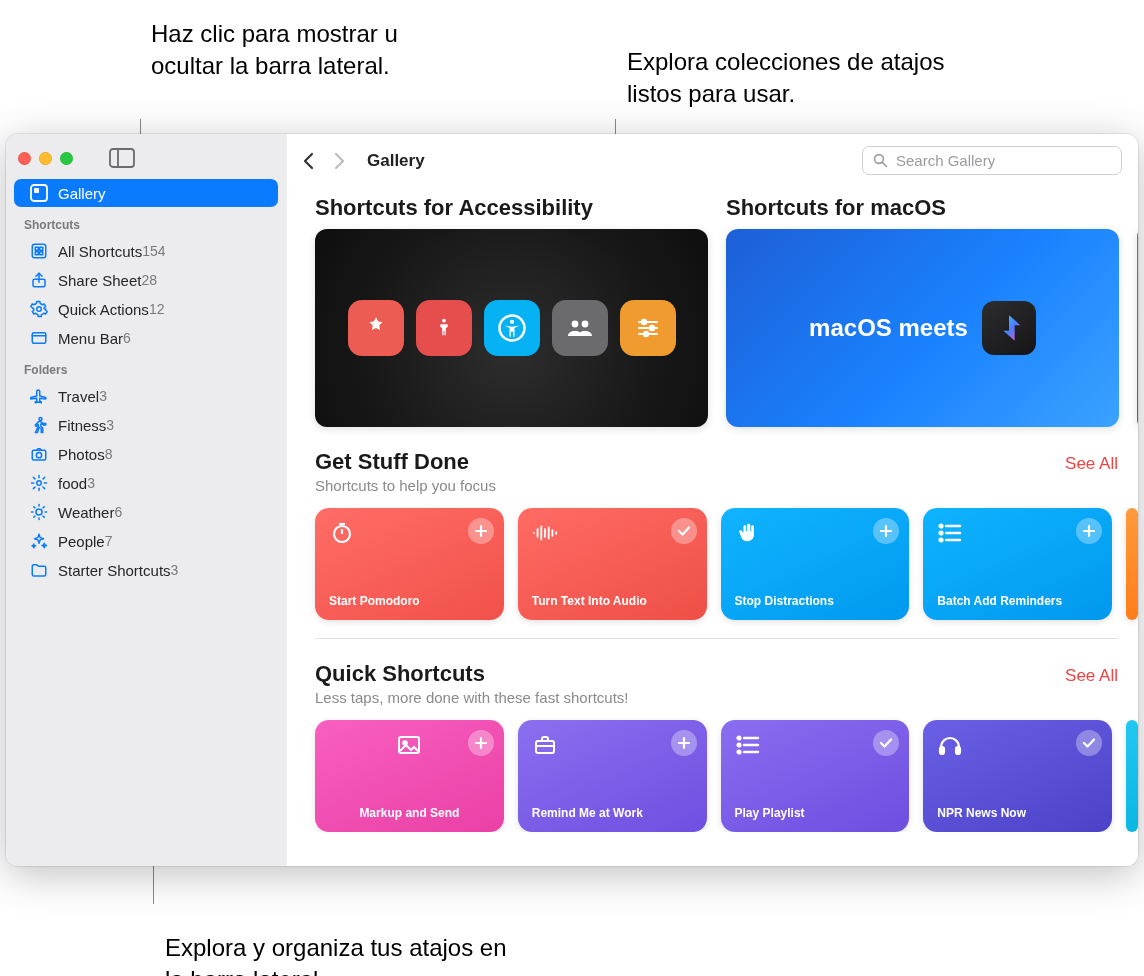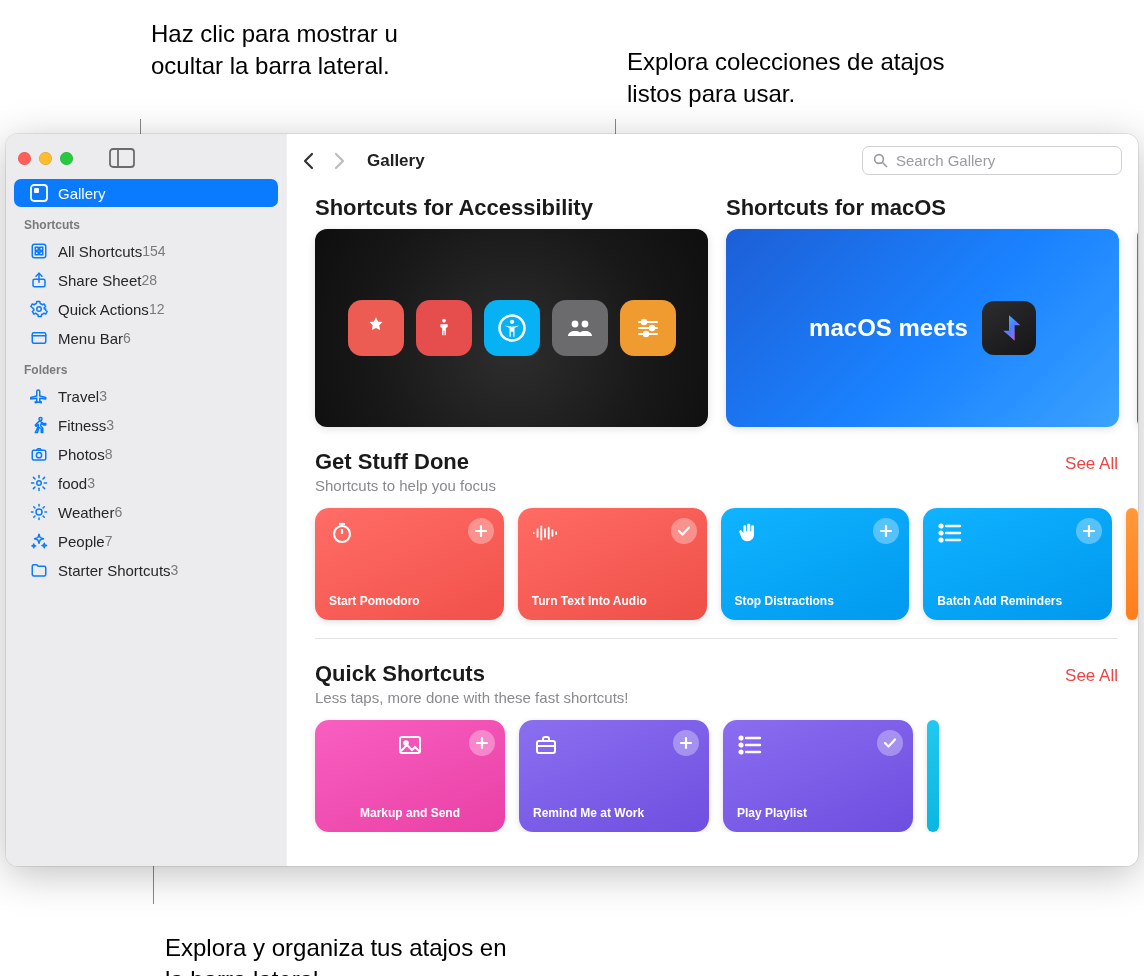--- a/index.html
+++ b/index.html
@@ -478,19 +478,34 @@
                     <line x1="8" y1="17" x2="22" y2="17"></line>
                   </svg>
                 </div>
           <div class="corner">
                   <svg width="14" height="14" viewBox="0 0 14 14" fill="none" stroke="#fff" stroke-width="2.2" stroke-linecap="round" stroke-linejoin="round">
                     <polyline points="2,7 5.5,10.5 12,3.5"></polyline>
                   </svg>
                 </div>
           <div class="tile-label">Play Playlist</div>
         </div>
+        <div class="tile indigo">
+          <div class="tile-icon">
+                  <svg width="26" height="24" viewBox="0 0 26 24" fill="none" stroke="#fff" stroke-width="2.2">
+                    <path d="M4 14a9 9 0 0 1 18 0"></path>
+                    <rect x="3" y="14" width="4" height="7" rx="2" fill="#fff"></rect>
+                    <rect x="19" y="14" width="4" height="7" rx="2" fill="#fff"></rect>
+                  </svg>
+                </div>
+          <div class="corner">
+                  <svg width="14" height="14" viewBox="0 0 14 14" fill="none" stroke="#fff" stroke-width="2.2" stroke-linecap="round" stroke-linejoin="round">
+                    <polyline points="2,7 5.5,10.5 12,3.5"></polyline>
+                  </svg>
+                </div>
+          <div class="tile-label">NPR News Now</div>
+        </div>
       <div class="tile cyan" style="width:12px;padding:0"></div>
     </div>
     </div>
         </div>
     </div>
   </div>
 </div>
 
 </body></html>

